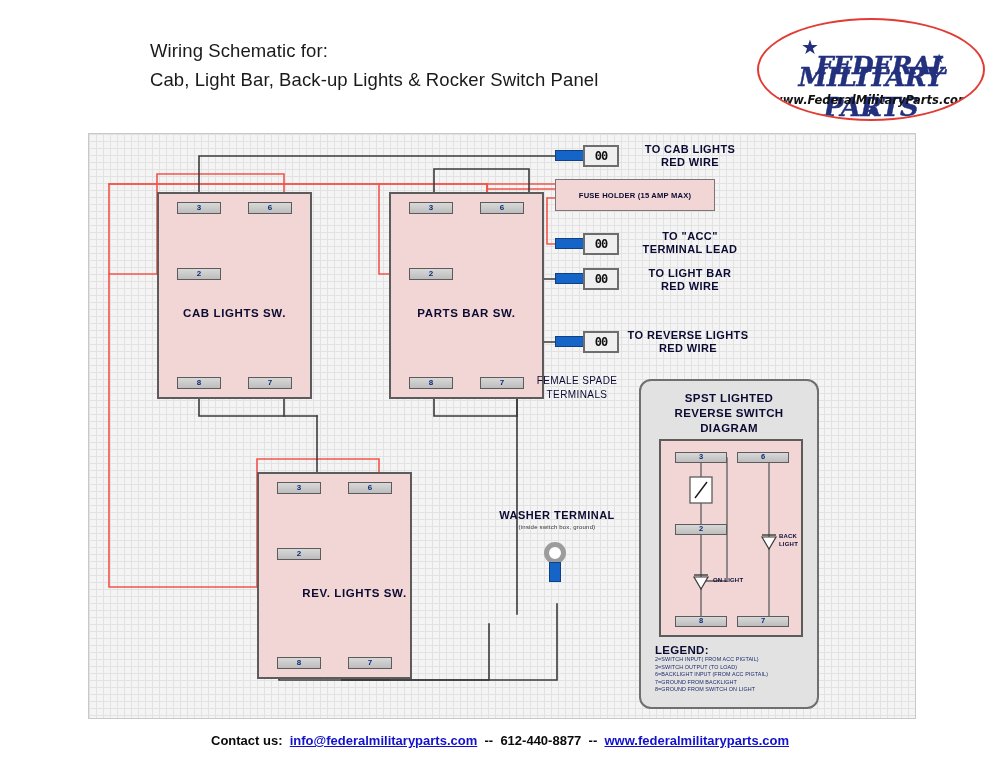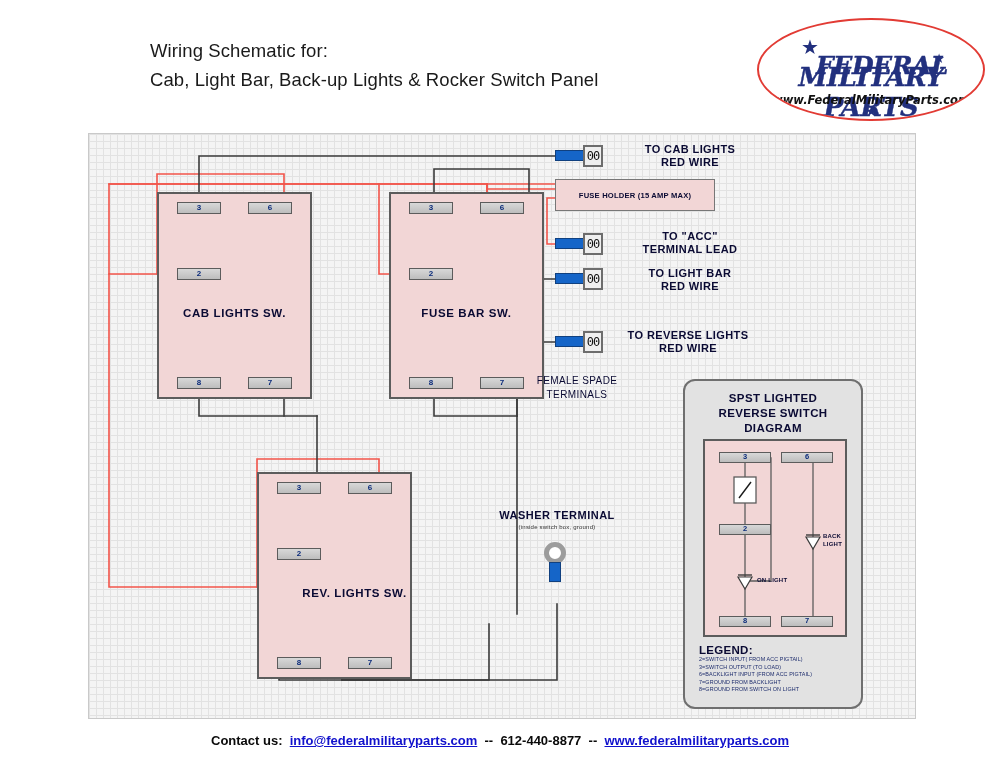--- a/index.html
+++ b/index.html
@@ -129,26 +129,26 @@
     width: 64px; height: 22px;
   }
   .spade .blue {
     position: absolute; left: 0; top: 5px;
     width: 32px; height: 11px;
     background: #1565c8;
     border: 1px solid #10407f;
   }
   .spade .body {
     position: absolute; left: 28px; top: 0;
-    width: 20px; height: 22px;
+    width: 36px; height: 22px;
     background: #efefef;
     border: 2px solid #6d6d6d;
     color: #111;
     font-size: 12px;
-    font-weight: normal;
+    font-weight: bold;
     font-family: "DejaVu Sans Mono", monospace;
     display: flex; align-items: center; justify-content: center;
     letter-spacing: -1px;
   }
 
   .rt-label {
     position: absolute;
     font-size: 11px;
     font-weight: bold;
     color: #0a0a33;
@@ -195,21 +195,20 @@
   }
 
   
   #spst-panel {
     position: absolute;
     left: 550px; top: 245px;
     width: 180px; height: 330px;
     background: #e2e2e2;
     border: 2px solid #6f6f6f;
     border-radius: 12px;
-    margin-left: 44px;
   }
   #spst-panel .sp-title {
     position: absolute; top: 10px; width: 100%;
     text-align: center; font-size: 11.5px; font-weight: bold;
     color: #0a0a33; line-height: 15px; letter-spacing: 0.4px;
   }
   #spst-inner {
     position: absolute; left: 18px; top: 58px;
     width: 144px; height: 198px;
     background: #f2d6d6;
@@ -323,21 +322,21 @@
       <div class="term" style="left:18px; top:74px;">2</div>
       <div class="sw-label" style="top:113px;">CAB LIGHTS SW.</div>
       <div class="term" style="left:18px; bottom:8px;">8</div>
       <div class="term" style="right:18px; bottom:8px;">7</div>
     </div>
 
     <div class="switch-box" style="left:300px; top:58px; width:155px; height:207px;">
       <div class="term" style="left:18px; top:8px;">3</div>
       <div class="term" style="right:18px; top:8px;">6</div>
       <div class="term" style="left:18px; top:74px;">2</div>
-      <div class="sw-label" style="top:113px;">FUSE BAR  SW.</div>
+      <div class="sw-label" style="top:113px;">PARTS BAR  SW.</div>
       <div class="term" style="left:18px; bottom:8px;">8</div>
       <div class="term" style="right:18px; bottom:8px;">7</div>
     </div>
 
     <div class="switch-box" style="left:168px; top:338px; width:155px; height:207px;">
       <div class="term" style="left:18px; top:8px;">3</div>
       <div class="term" style="right:18px; top:8px;">6</div>
       <div class="term" style="left:18px; top:74px;">2</div>
       <div class="sw-label" style="top:113px;padding-left:40px;">REV. LIGHTS SW.</div>
       <div class="term" style="left:18px; bottom:8px;">8</div>

